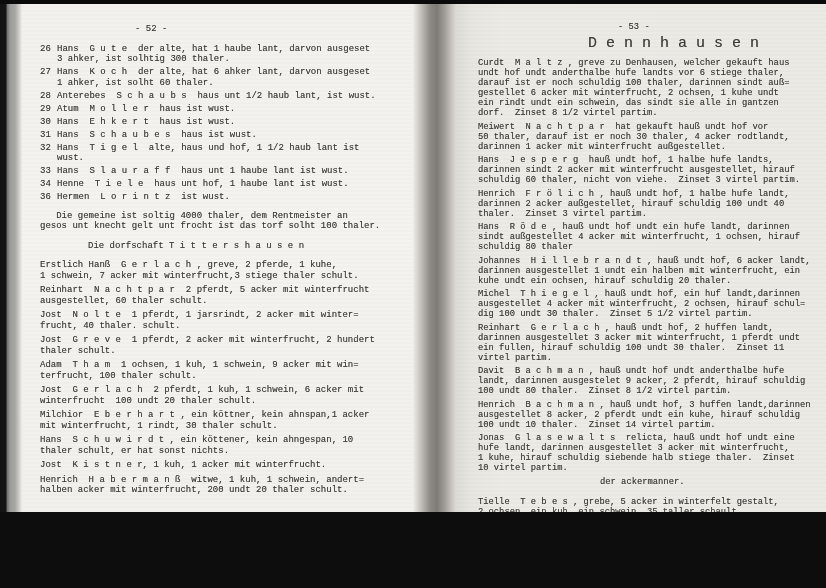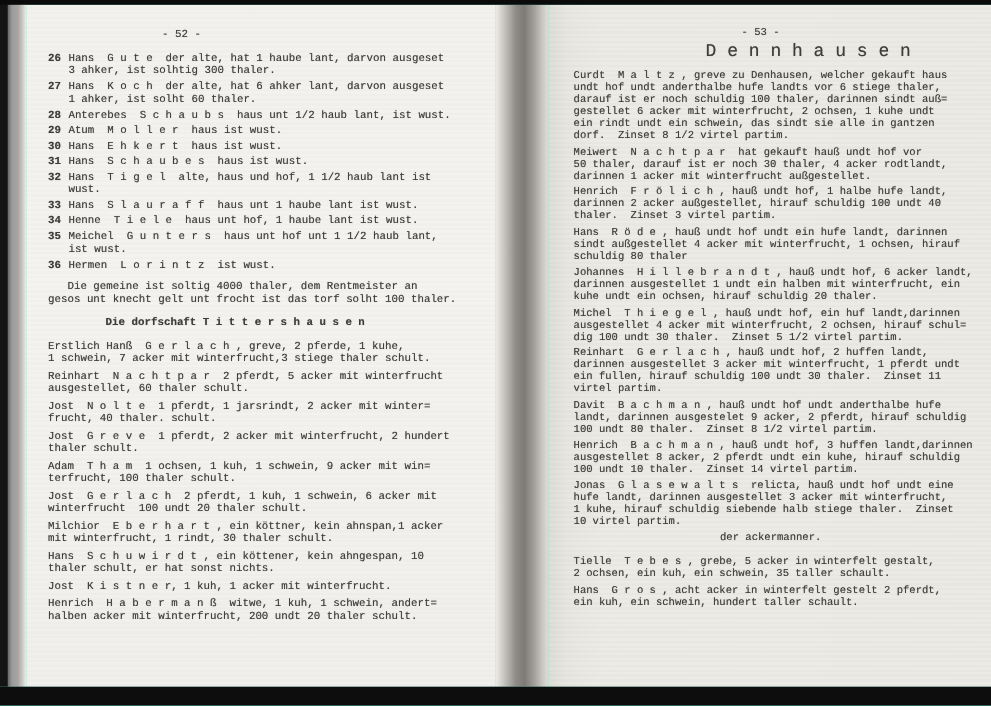--- a/index.html
+++ b/index.html
@@ -1,21 +1,21 @@
 <!DOCTYPE html>
 <html style="--ink: #3e3d3a; --paper_left: #f3f2ee; --paper_right: #ebeae5; --scan_border: #0d0d0d;"><head>
 <meta charset="utf-8">
 <style>
   html,body { margin:0; padding:0; }
   body {
     width:826px; height:588px; overflow:hidden;
     font-family:"Liberation Mono","DejaVu Sans Mono",monospace;
     background:#0d0d0d;
   }
-  .scan { position:relative; width:826px; height:572px; overflow:hidden; background:#5eead4; }
+  .scan { position:relative; width:826px; height:512px; overflow:hidden; background:#3b82f6; }
   .topbar { position:absolute; top:0; left:0; width:826px; height:4px; background:#0a0a0a; z-index:6; }
   .edge {
     position:absolute; left:0; top:0; width:22px; height:588px; z-index:5;
     background:linear-gradient(90deg,#141414 0,#141414 6px,#6f6f6f 7px,#9b9b9b 10px,#a8a6a2 15px,#ceccc7 19px,#efeeea 22px);
   }
   .page { position:absolute; top:4px; height:584px; box-sizing:border-box; color:var(--ink,#3e3d3a); text-shadow:0 0 0.6px rgba(62,61,58,0.55); }
   .page-left {
     left:22px; width:391px; padding:20px 6px 0 18px;
     font-size:9px; line-height:10.5px;
     background:linear-gradient(180deg,#f2f1ed,#f4f3ef 40%,#f0efeb),
@@ -32,24 +32,24 @@
     background:linear-gradient(90deg,#dedcd7 0,#e8e6e1 14px,#edebe6 45px,#ebeae5 100%),
                repeating-linear-gradient(0deg, rgba(0,0,0,0.015) 0 2px, rgba(0,0,0,0) 2px 4px);
     background-blend-mode:multiply;
   }
   .pre { white-space:pre-wrap; }
   .pageno-l { margin:0 0 9px 95px; }
   .pageno-r { margin:0 0 7px 140px; }
   .head-r { margin:0 0 9px 110px; font-weight:normal; font-size:15px; }
   .entries { margin:0; }
   .entry { display:flex; margin:0 0 2.5px 0; }
-  .entry .num { flex:0 0 17px; width:17px;font-weight:bold; }
+  .entry .num { flex:0 0 17px; width:17px; }
   .entry .etext { flex:1 1 auto; }
   .note { margin:8px 0 9px 0;font-family:Liberation Mono, monospace; }
-  .head-l { margin:4px 0 9px 48px; font-weight:bold; font-size:9px; }
+  .head-l { margin:4px 0 9px 48px; font-weight:normal; font-size:9px; }
   .para-l { margin:0 0 4px 0; }
   .para-r { margin:0 0 3.5px 0; }
   .subhead1 { margin:14px 0 0 67px; }
   .subhead2 { margin:0 0 10px 122px; }
 </style>
 </head>
 <body>
 
 <div class="scan">
   <div class="topbar"></div>
@@ -92,25 +92,20 @@
         </div>
       <div class="entry">
           <span class="num">33</span>
           <span class="etext pre">Hans  S l a u r a f f  haus unt 1 haube lant ist wust.</span>
         </div>
       <div class="entry">
           <span class="num">34</span>
           <span class="etext pre">Henne  T i e l e  haus unt hof, 1 haube lant ist wust.</span>
         </div>
       <div class="entry">
-          <span class="num">35</span>
-          <span class="etext pre">Meichel  G u n t e r s  haus unt hof unt 1 1/2 haub lant,
-ist wust.</span>
-        </div>
-      <div class="entry">
           <span class="num">36</span>
           <span class="etext pre">Hermen  L o r i n t z  ist wust.</span>
         </div>
     </div>
 
     <p class="note pre">   Die gemeine ist soltig 4000 thaler, dem Rentmeister an
 gesos unt knecht gelt unt frocht ist das torf solht 100 thaler.</p>
 
     <h3 class="head-l">Die dorfschaft  T i t t e r s h a u s e n</h3>
 
@@ -143,20 +138,23 @@
 
     <p class="para-r pre">Curdt  M a l t z , greve zu Denhausen, welcher gekauft haus
 undt hof undt anderthalbe hufe landts vor 6 stiege thaler,
 darauf ist er noch schuldig 100 thaler, darinnen sindt auß=
 gestellet 6 acker mit winterfrucht, 2 ochsen, 1 kuhe undt
 ein rindt undt ein schwein, das sindt sie alle in gantzen
 dorf.  Zinset 8 1/2 virtel partim.</p>
     <p class="para-r pre">Meiwert  N a c h t p a r  hat gekauft hauß undt hof vor
 50 thaler, darauf ist er noch 30 thaler, 4 acker rodtlandt,
 darinnen 1 acker mit winterfrucht außgestellet.</p>
+    <p class="para-r pre">Hans  J e s p e r g  hauß undt hof, 1 halbe hufe landts,
+darinnen sindt 2 acker mit winterfrucht ausgestellet, hirauf
+schuldig 60 thaler, nicht von viehe.  Zinset 3 virtel partim.</p>
     <p class="para-r pre">Henrich  F r ö l i c h , hauß undt hof, 1 halbe hufe landt,
 darinnen 2 acker außgestellet, hirauf schuldig 100 undt 40
 thaler.  Zinset 3 virtel partim.</p>
     <p class="para-r pre">Hans  R ö d e , hauß undt hof undt ein hufe landt, darinnen
 sindt außgestellet 4 acker mit winterfrucht, 1 ochsen, hirauf
 schuldig 80 thaler</p>
     <p class="para-r pre">Johannes  H i l l e b r a n d t , hauß undt hof, 6 acker landt,
 darinnen ausgestellet 1 undt ein halben mit winterfrucht, ein
 kuhe undt ein ochsen, hirauf schuldig 20 thaler.</p>
     <p class="para-r pre">Michel  T h i e g e l , hauß undt hof, ein huf landt,darinnen

